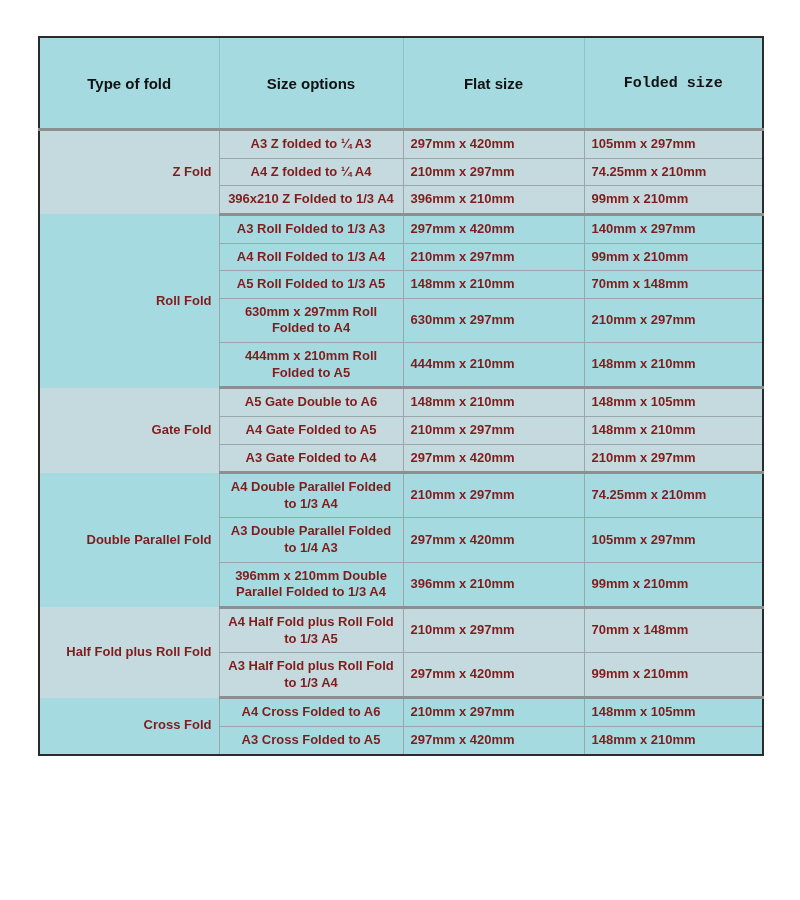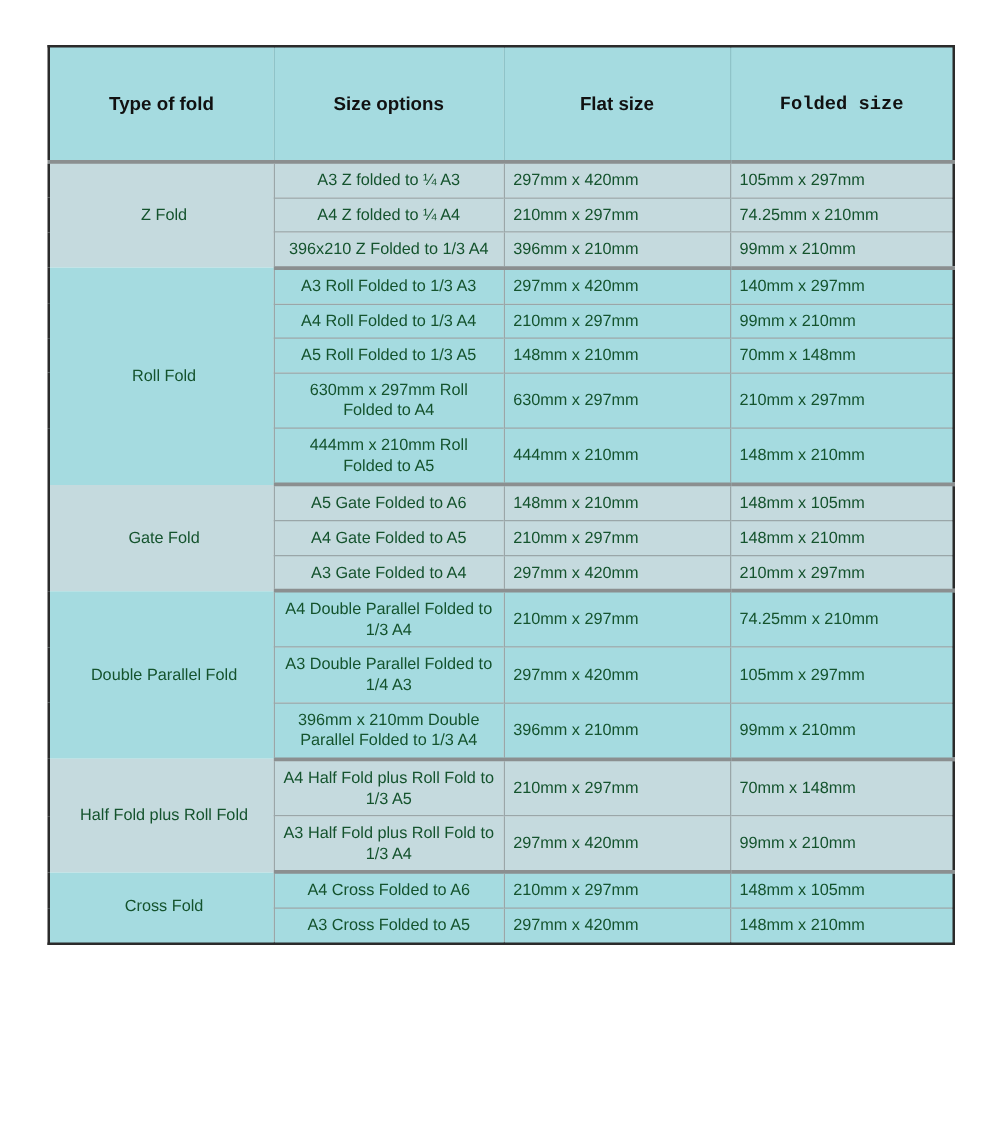--- a/index.html
+++ b/index.html
@@ -43,43 +43,43 @@
     vertical-align: middle;
     height: 58px;
     padding: 16px 6px;
     border-right: 1px solid #8fc3c8;
     border-bottom: 3px solid #8b8f90;
   }
   thead th:last-child { border-right: none; font-family: Liberation Mono, monospace; }
 
   
   tbody td {
-    color: #14532d;
+    color: #7f1d1d;
     font-size: 13px;
-    font-weight: normal;
+    font-weight: bold;
     padding: 5px 7px;
     vertical-align: middle;
     line-height: 1.28;
     border-right: 1px solid #9aa6a8;
     border-top: 1px solid #9aa6a8;
   }
   tbody td:last-child { border-right: none; }
 
   
   tbody tr.group-start > td { border-top: none; }
 
   
   tbody tr.group-start > td.rule-top,
   tbody tr.group-start > th.rule-top {
     border-top: 3px solid #8b8f90;
   }
 
   
   td.type-cell {
-    text-align: center;
+    text-align: right;
     vertical-align: middle;
     font-size: 13px;
     border-right: 1px solid #9aa6a8;
     border-top: 3px solid #8b8f90;
     padding-left: 11px;
   }
 
   td.size-cell   { text-align: center; }
   td.flat-cell   { text-align: left; }
   td.folded-cell { text-align: left; }
@@ -145,21 +145,21 @@
           <td class="flat-cell">630mm x 297mm</td>
           <td class="folded-cell">210mm x 297mm</td>
         </tr>
         <tr class="band-teal">
           <td class="size-cell">444mm x 210mm Roll Folded to A5</td>
           <td class="flat-cell">444mm x 210mm</td>
           <td class="folded-cell">148mm x 210mm</td>
         </tr>
         <tr class="band-light group-start">
           <td class="type-cell band-light" rowspan="3">Gate Fold</td>
-          <td class="size-cell rule-top">A5 Gate Folded to A6</td>
+          <td class="size-cell rule-top">A5 Gate Double to A6</td>
           <td class="flat-cell rule-top">148mm x 210mm</td>
           <td class="folded-cell rule-top">148mm x 105mm</td>
         </tr>
         <tr class="band-light">
           <td class="size-cell">A4 Gate Folded to A5</td>
           <td class="flat-cell">210mm x 297mm</td>
           <td class="folded-cell">148mm x 210mm</td>
         </tr>
         <tr class="band-light">
           <td class="size-cell">A3 Gate Folded to A4</td>

